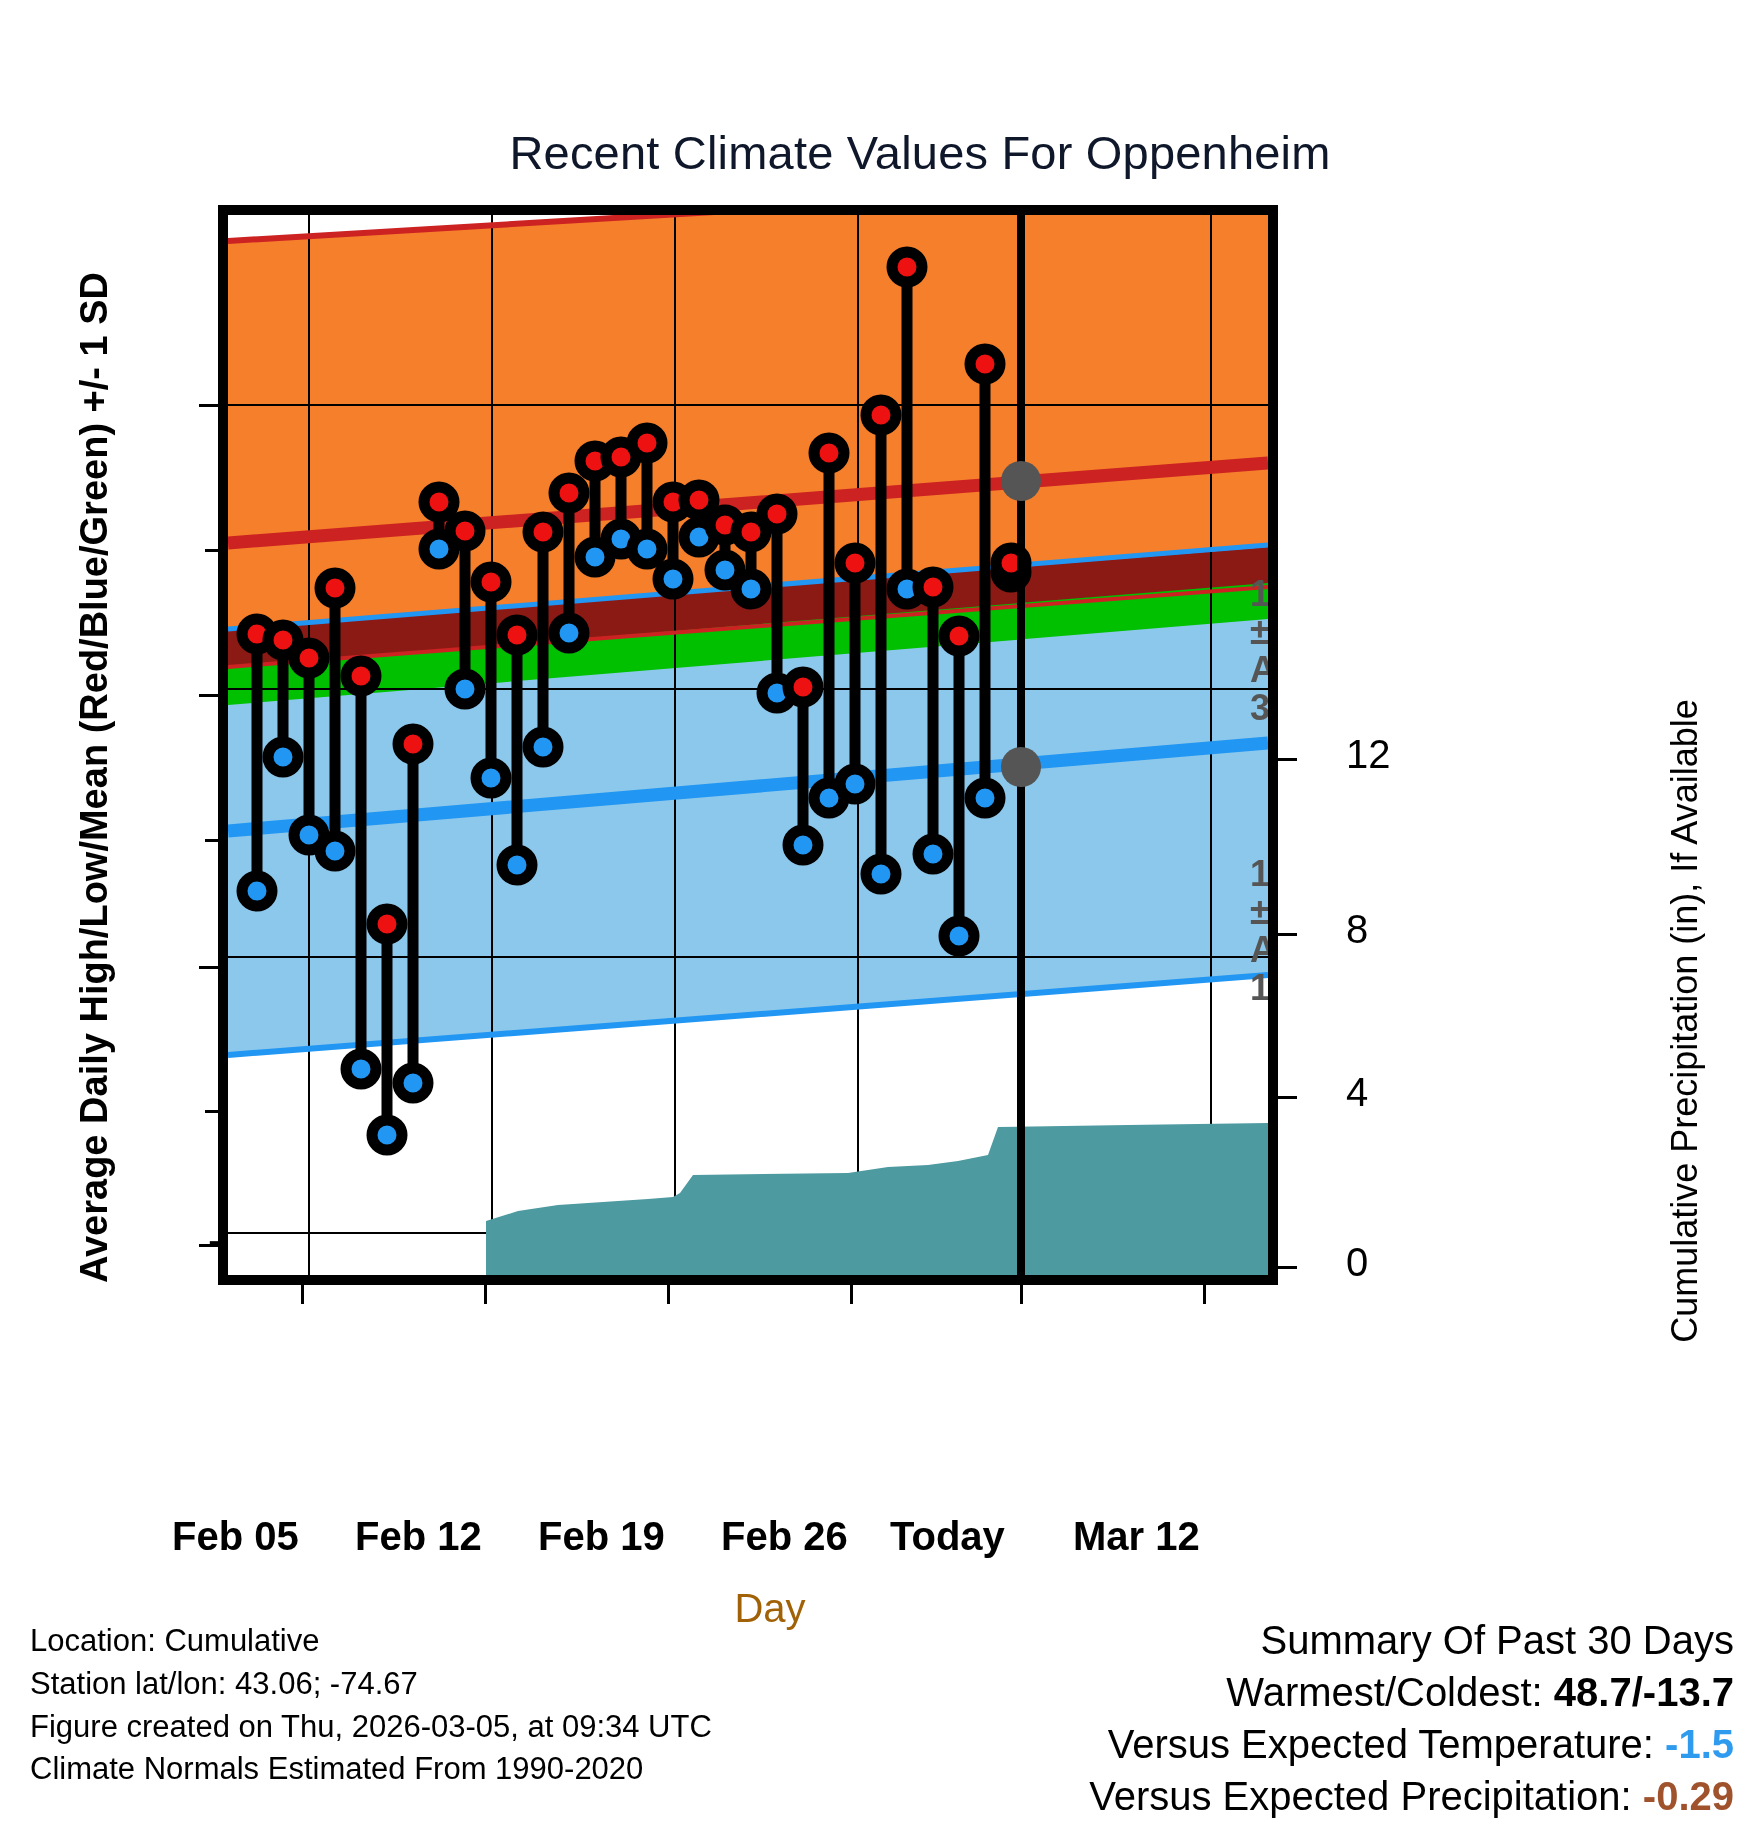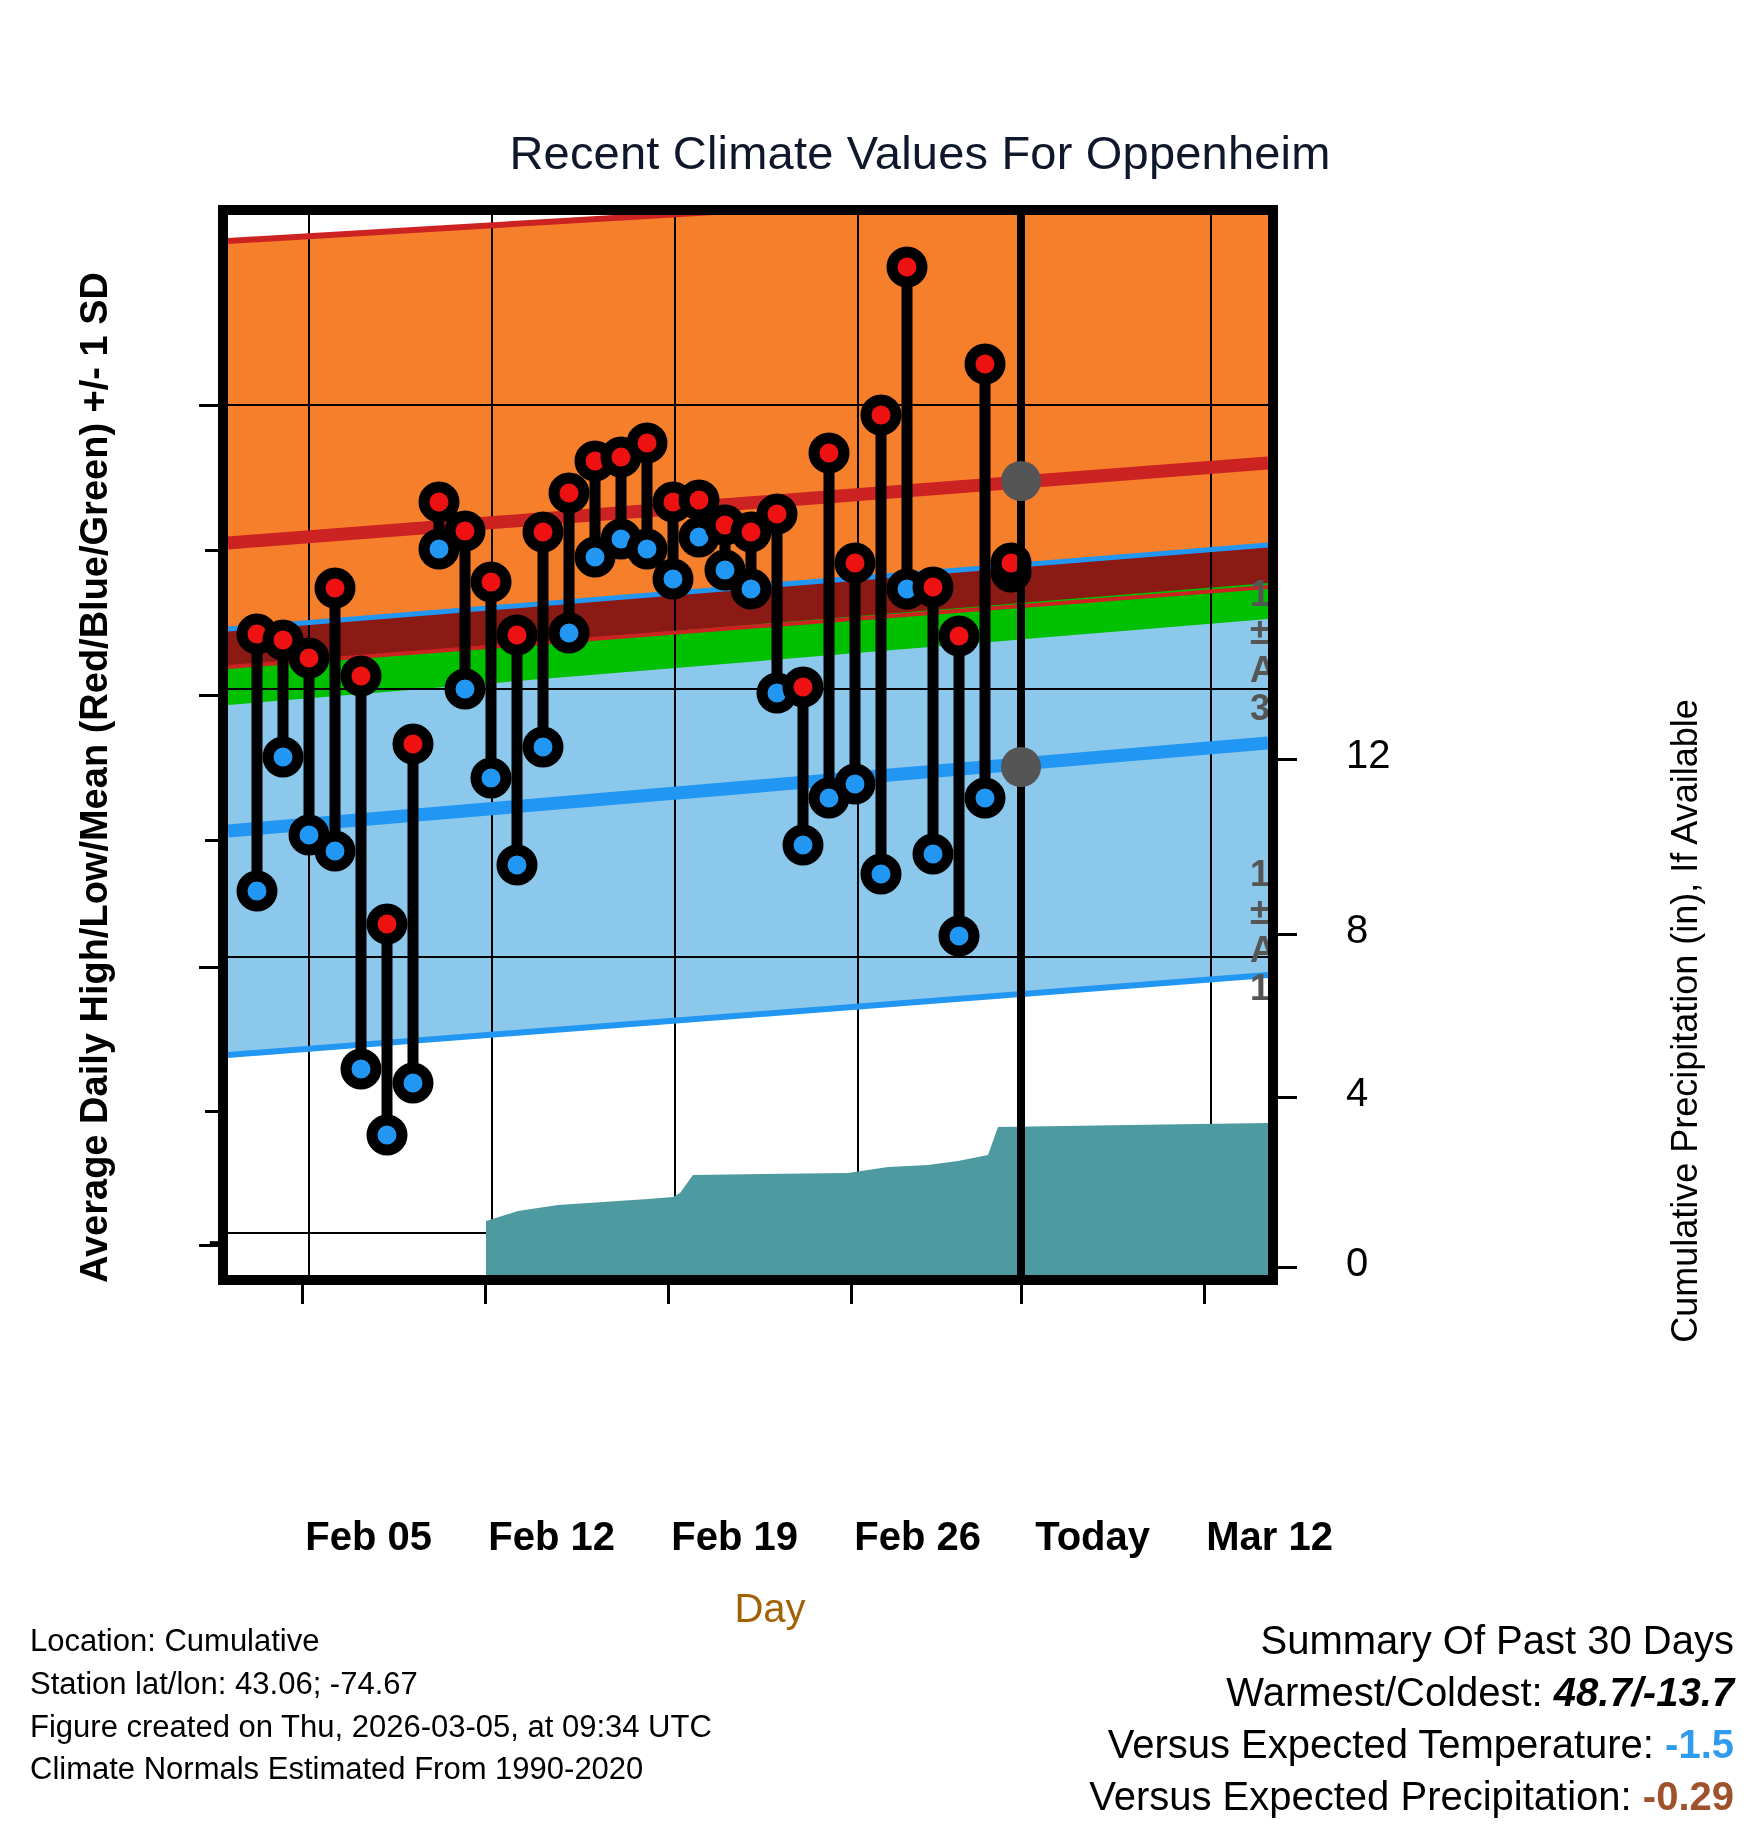--- a/index.html
+++ b/index.html
@@ -41,21 +41,21 @@
   
   .ytick-left{
     position:absolute;right:1482px;width:200px;text-align:right;
     font-size:40px;font-weight:bold;color:#000;
   }
   .ytick-right{
     position:absolute;left:1300px;width:120px;text-align:left;
     font-size:40px;color:#000;margin-left:46px;
   }
   .xtick{
-    position:absolute;top:1514px;width:260px;text-align:right;
+    position:absolute;top:1514px;width:260px;text-align:left;
     font-size:40px;font-weight:bold;color:#000;
   }
   .tick-mark-left{position:absolute;left:199px;width:19px;height:3px;background:#000;}
   .tick-mark-left.minor{left:205px;width:13px;}
   .tick-mark-right{position:absolute;left:1278px;width:19px;height:3px;background:#000;}
   .tick-mark-x{position:absolute;top:1285px;width:3px;height:19px;background:#000;}
 
   
   .annot{
     position:absolute;color:#555555;font-size:36px;font-weight:bold;
@@ -66,21 +66,21 @@
 
   
   #footer-left{
     position:absolute;left:30px;top:1620px;font-size:31px;color:#000;line-height:1.38;
   }
   #footer-right{
     position:absolute;right:14px;top:1614px;font-size:40px;color:#000;
     text-align:right;line-height:1.30;margin-left:32px;
   }
   #footer-right .row{white-space:nowrap;}
-  .v-bold{font-weight:bold;color:#000;font-style:italic;}
+  .v-bold{font-weight:bold;color:#000;}
   .v-temp{font-weight:bold;color:#2F9BEF;}
   .v-prcp{font-weight:bold;color:#A0522D;}
 </style>
 </head>
 <body>
 
 <div id="chart-title">Recent Climate Values For Oppenheim</div>
 
 <div id="ylabel-left">Average Daily High/Low/Mean (Red/Blue/Green) +/- 1 SD</div>
 <div id="ylabel-right">Cumulative Precipitation (in), If Available</div>

